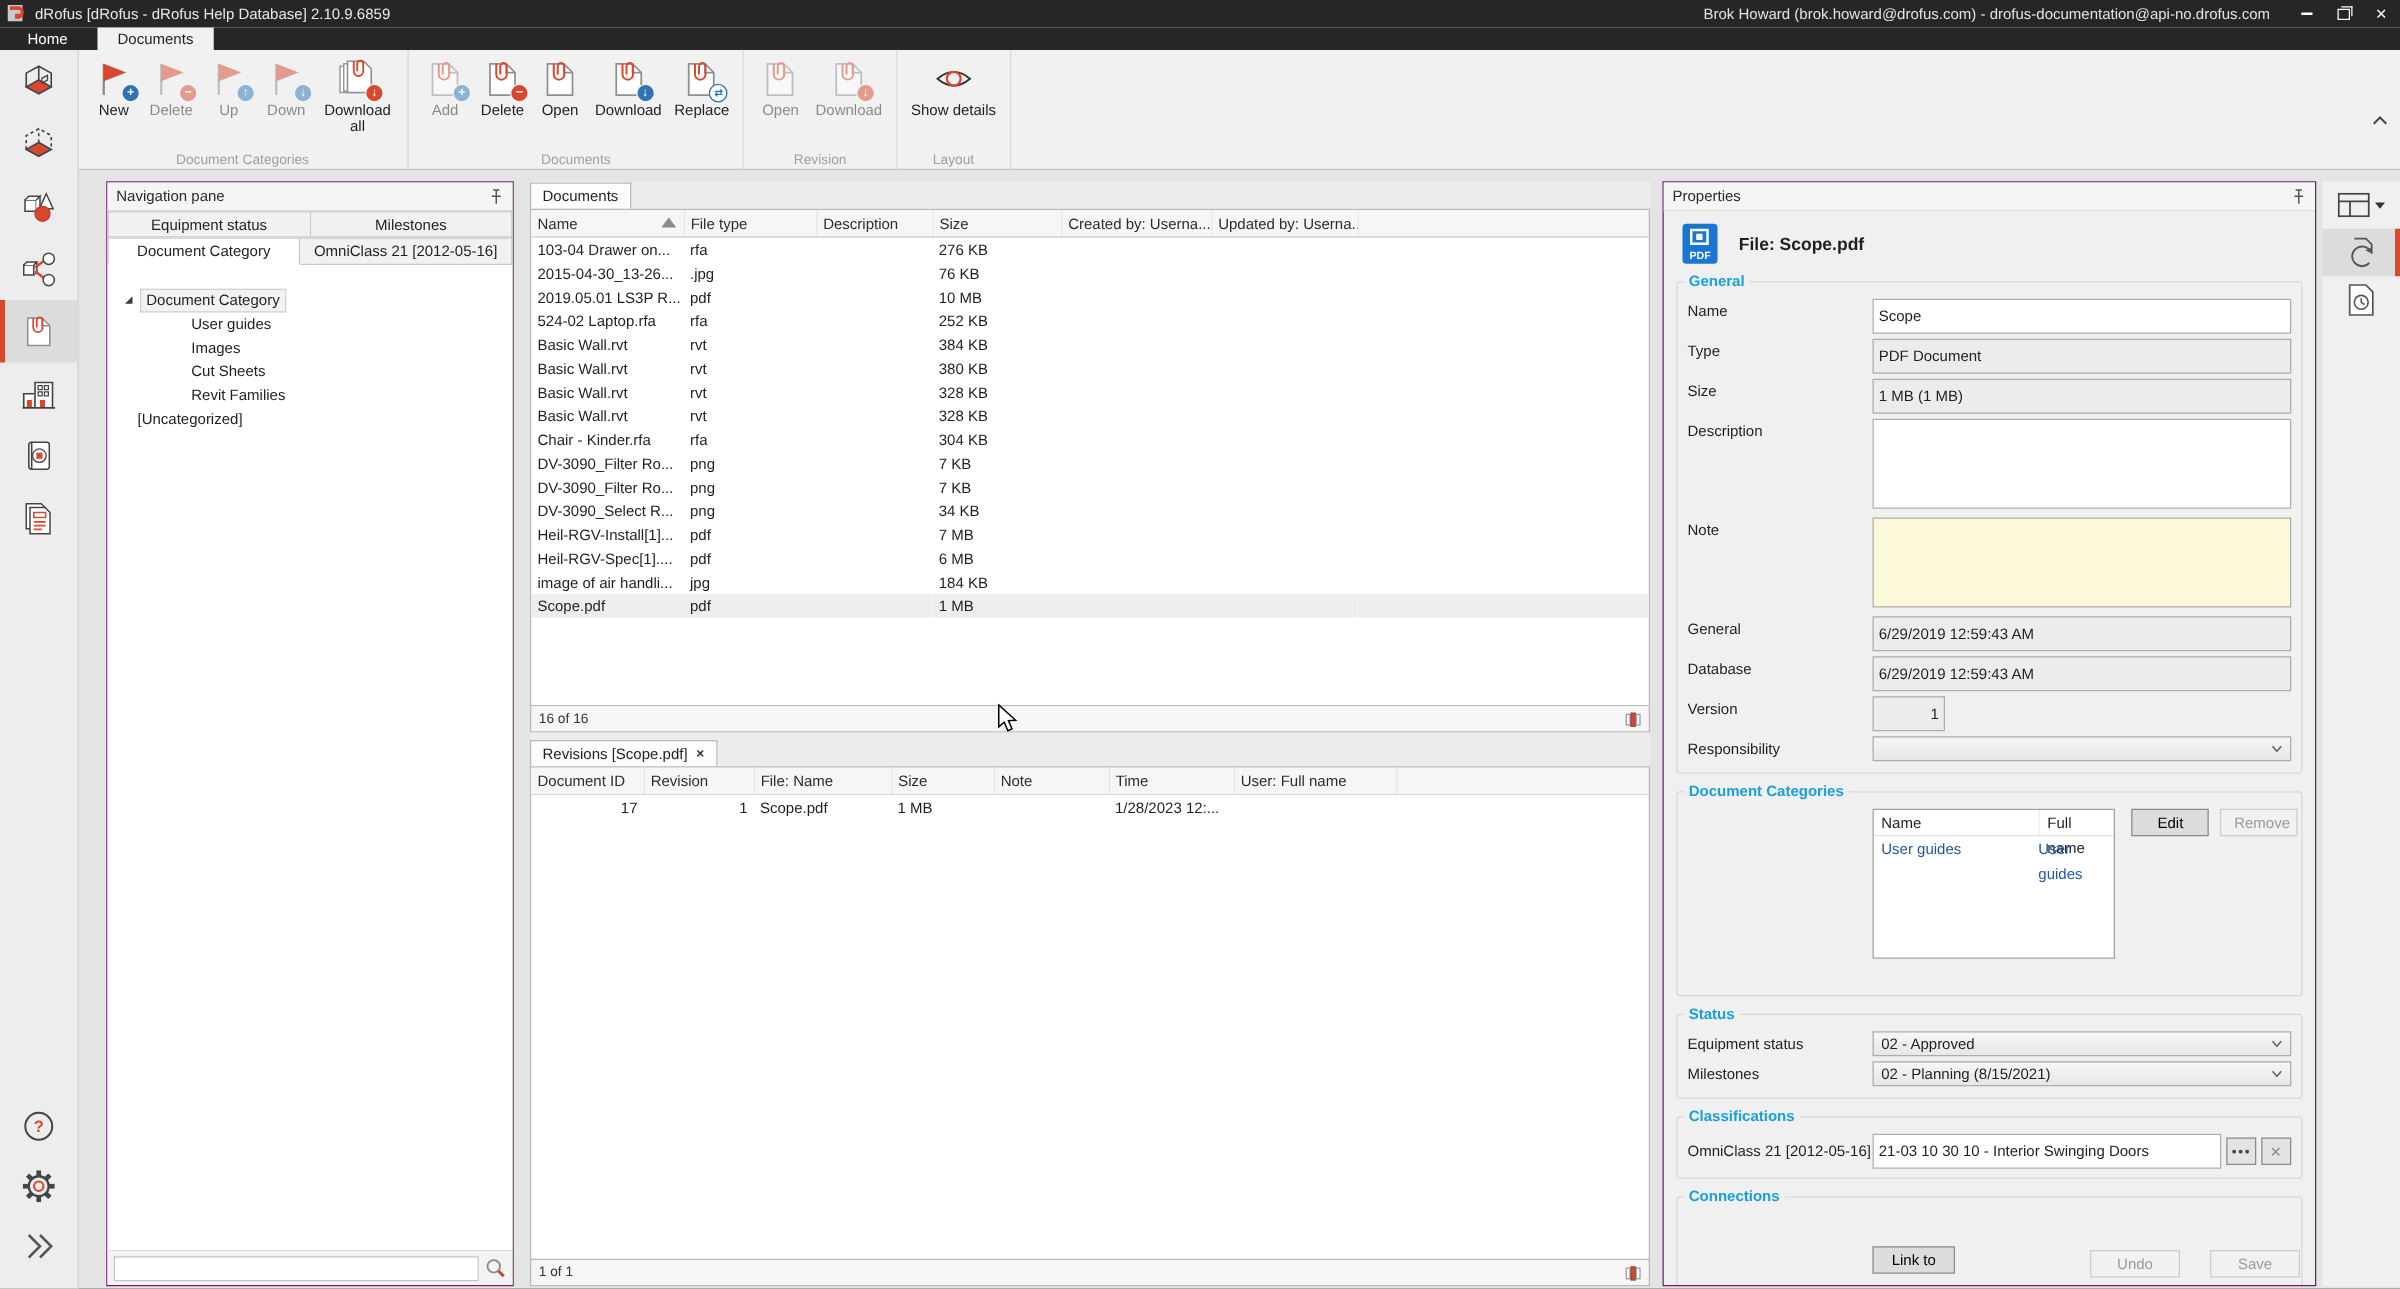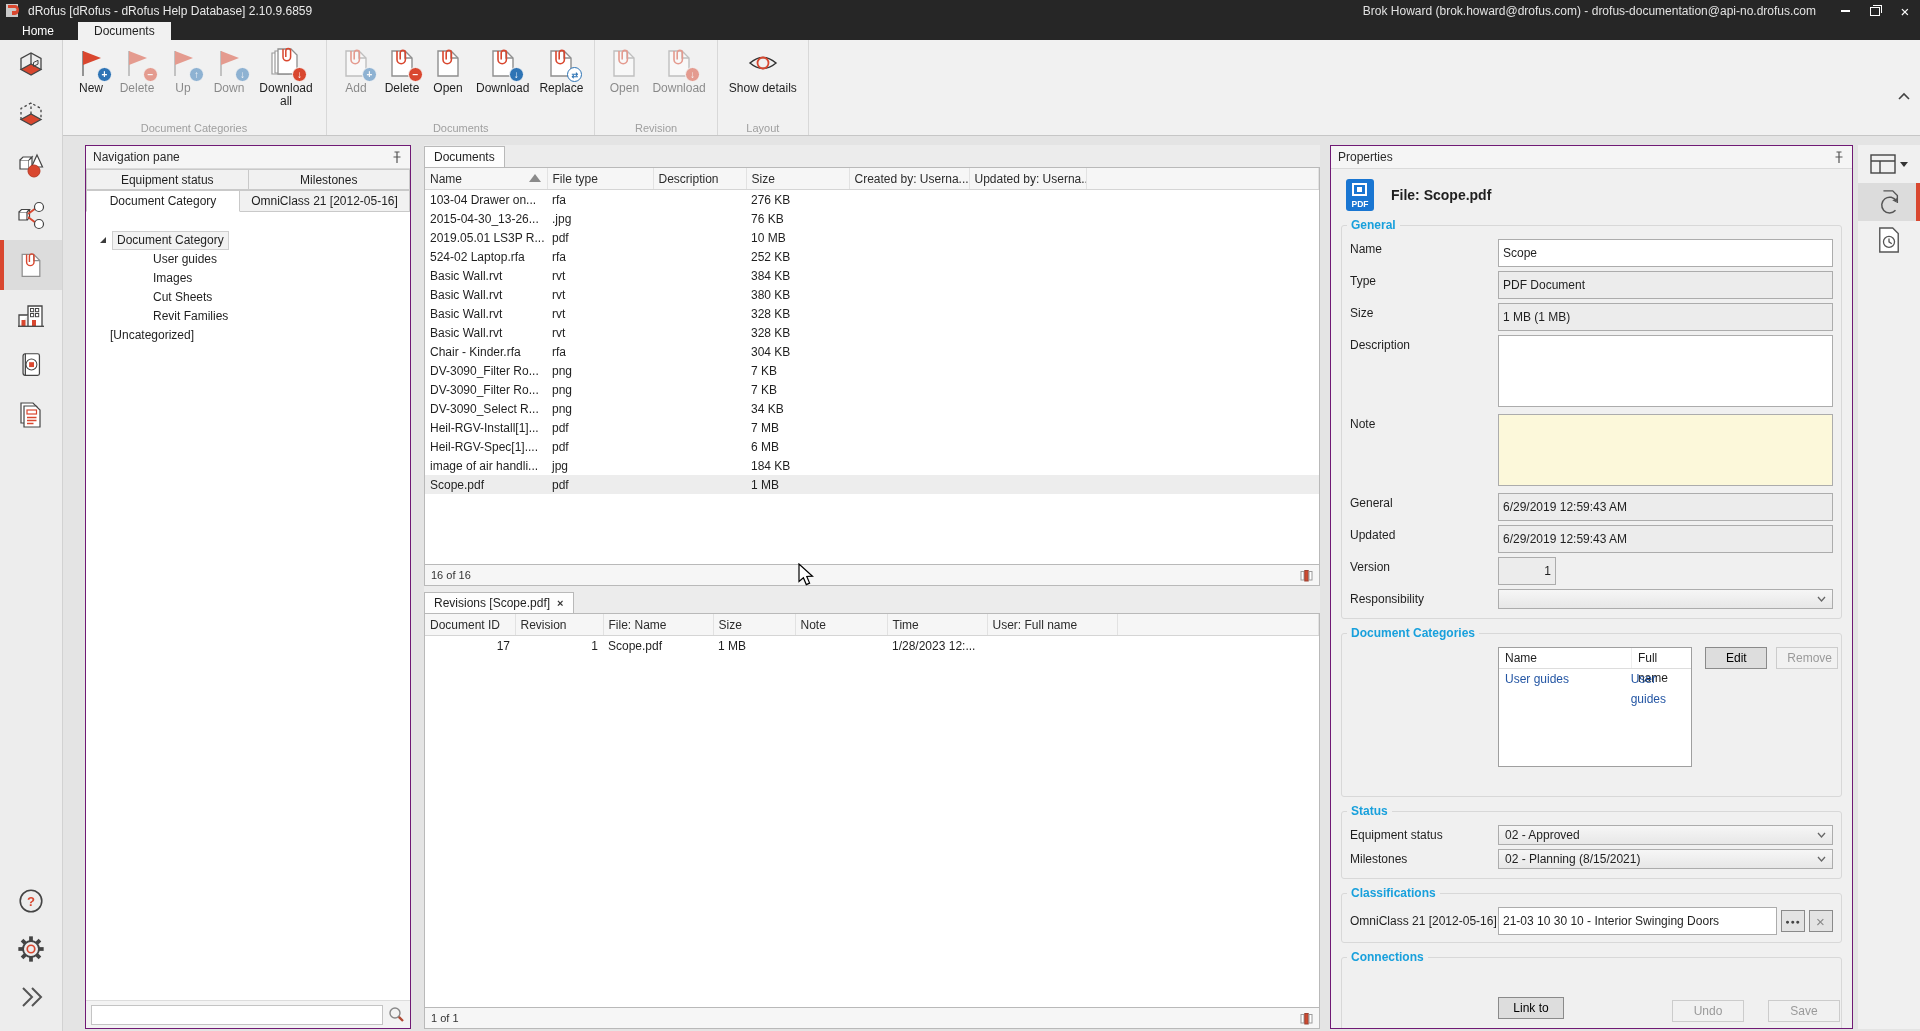--- a/index.html
+++ b/index.html
@@ -750,21 +750,21 @@
           </div>
         <div class="frow">
             <label>Note</label>
           <span class="fctl"><textarea class="txt note" style=""></textarea></span>
           </div>
         <div class="frow">
             <label>General</label>
           <span class="fctl"><input class="txt ro" readonly="" value="6/29/2019 12:59:43 AM" style=""></span>
           </div>
         <div class="frow">
-            <label>Updated</label>
+            <label>Database</label>
           <span class="fctl"><input class="txt ro" readonly="" value="6/29/2019 12:59:43 AM" style=""></span>
           </div>
         <div class="frow">
             <label>Version</label>
           <span class="fctl"><input class="txt ro ver" readonly="" value="1" style=""></span>
           </div>
         <div class="frow" style="margin-bottom:2px">
             <label>Responsibility</label>
           <span class="fctl">
               <span class="dd">

